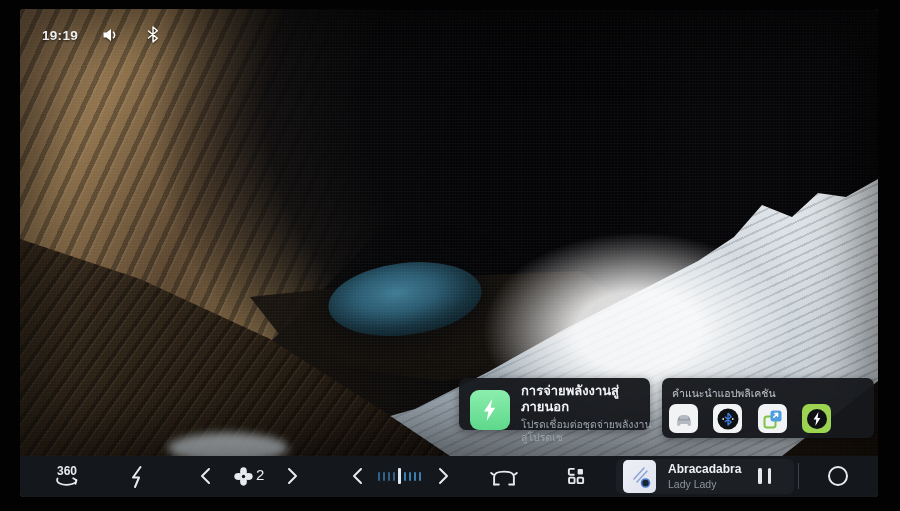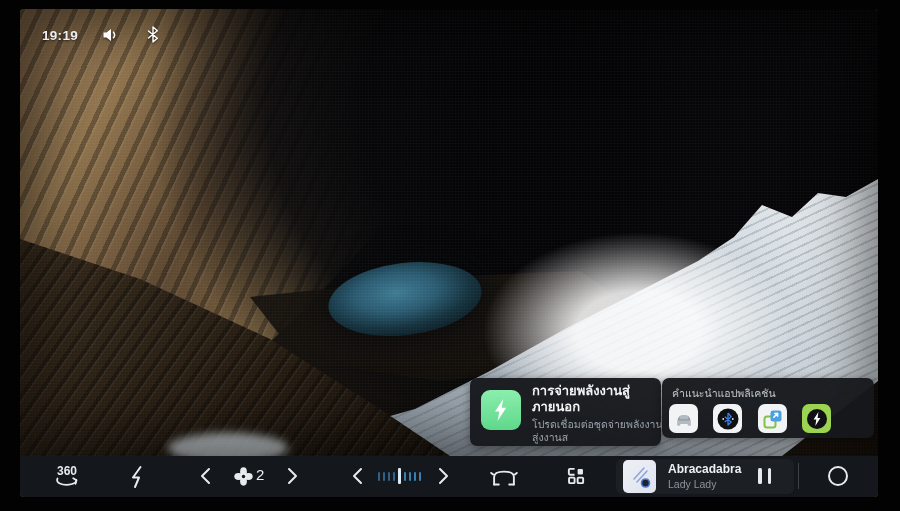--- a/index.html
+++ b/index.html
@@ -46,21 +46,21 @@
   
   .status-time{position:absolute;left:22px;top:19px;color:#eceef0;font-size:13.5px;font-weight:600;
     letter-spacing:.3px;text-shadow:0 1px 2px rgba(0,0,0,.6);}
   .status-icon{position:absolute;top:18px;filter:drop-shadow(0 1px 1px rgba(0,0,0,.6));}
   .st-vol{left:82px;} .st-bt{left:127px;top:17px;}
 
   
   .card{position:absolute;background:rgba(22,24,28,.96);border-radius:7px;color:#f2f4f6;
     box-shadow:0 2px 10px rgba(0,0,0,.4);}
   .card1{left:238px;top:369px;width:187px;height:56px;}
-  .card2{left:450px;top:369px;width:191px;height:68px;text-decoration:underline;}
+  .card2{left:439px;top:369px;width:191px;height:52px;text-decoration:underline;}
   .card3{left:642px;top:369px;width:184px;height:60px;padding-left:28px;}
   .card .badge{position:absolute;left:11px;width:40px;height:40px;border-radius:9px;
     display:flex;align-items:center;justify-content:center;}
   .card1 .badge{top:8px;background:linear-gradient(180deg,#f3cf61,#e3aa32);}
   .card2 .badge{top:12px;background:linear-gradient(180deg,#8beead,#5ed88b);}
   .card-title{position:absolute;left:62px;font-size:13px;font-weight:700;line-height:16px;white-space:nowrap;}
   .card-sub{position:absolute;left:62px;font-size:10.5px;color:#9aa2ab;line-height:13px;white-space:nowrap;}
   .card1 .card-title{top:10px;} .card1 .card-sub{top:31px;}
   .card2 .card-title{top:5px;} .card2 .card-sub{top:39px;}
   .sug-header{position:absolute;left:10px;top:7px;font-size:10.5px;color:#c2c8ce;white-space:nowrap;}
@@ -134,21 +134,21 @@
 
   <div class="card card2">
     <div class="badge">
       <svg width="22" height="24" viewBox="0 0 22 24">
             <path d="M13.2 1 5 13.4h4.3L7.6 23l8.6-13.2h-4.5z" fill="#fff"></path>
           </svg>
     </div>
     <div class="card-title" style="top:5px">การจ่ายพลังงานสู่</div>
     <div class="card-title" style="top:21px">ภายนอก</div>
     <div class="card-sub" style="top:40px">โปรดเชื่อมต่อชุดจ่ายพลังงาน</div>
-    <div class="card-sub" style="top:53px">สู่งงานส</div>
+    <div class="card-sub" style="top:53px">สู่โปรดเช</div>
   </div>
 
   <div class="card card3">
     <div class="sug-header">คำแนะนำแอปพลิเคชัน</div>
     <div class="tile t1">
       <svg width="22" height="22" viewBox="0 0 24 24">
         <path d="M4.5 16.5c0-3.2.9-5.8 2.1-7.2.9-1 2.6-1.6 5.4-1.6s4.5.6 5.4 1.6c1.2 1.4 2.1 4 2.1 7.2v2c0 .5-.4.9-.9.9h-1.7c-.5 0-.9-.4-.9-.9v-1H8v1c0 .5-.4.9-.9.9H5.4c-.5 0-.9-.4-.9-.9z" fill="#b4bac1"></path>
         <path d="M7 10.2 5.9 13h12.2L17 10.2" stroke="#858c94" stroke-width="1" fill="none"></path>
       </svg>
     </div>

